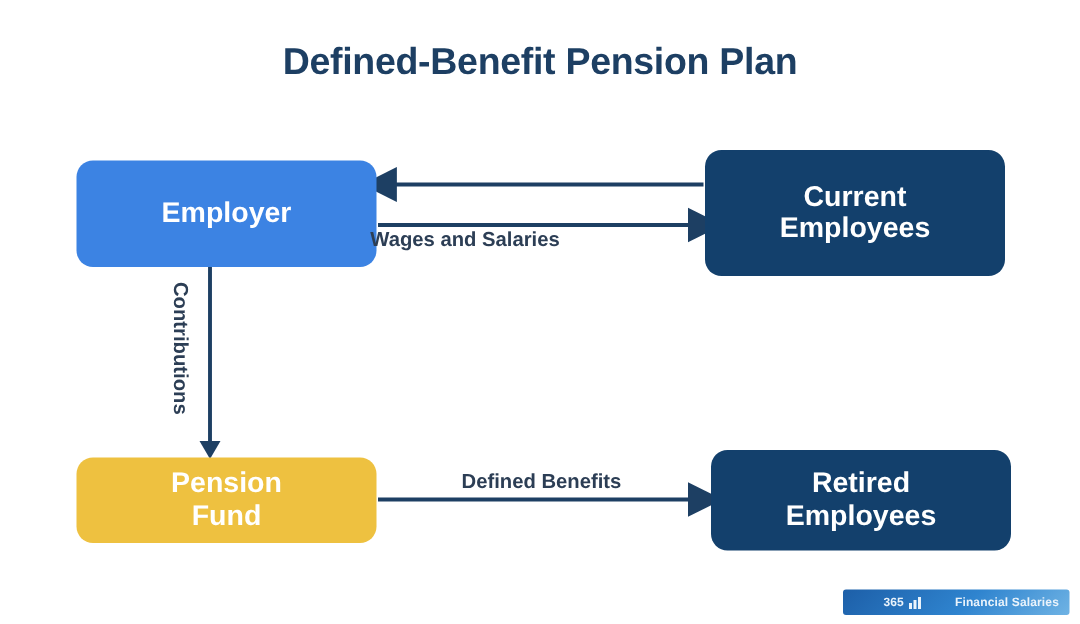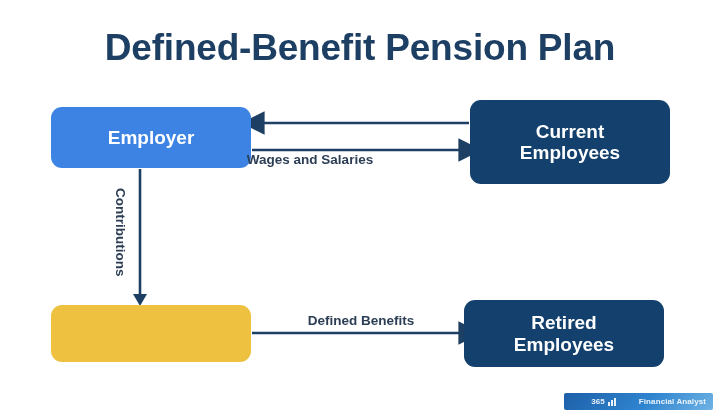--- a/index.html
+++ b/index.html
@@ -17,21 +17,21 @@
     font-family: "Liberation Sans", sans-serif;
   }
 
   
   #diagram-title {
     position: absolute;
     left: 0;
     top: 27px;
     width: 720px;
     text-align: center;
-    font-size: 37px;
+    font-size: 25px;
     font-weight: bold;
     letter-spacing: -0.2px;
     color: #1d3f63;
     white-space: nowrap;
   }
 
   
   .node {
     position: absolute;
     display: flex;
@@ -43,35 +43,35 @@
     font-size: 19px;
     line-height: 1.12;
     color: #ffffff;
     box-sizing: border-box;
     padding: 4px 8px;
   }
   .node-label { display: block; }
 
   #node-employer {
     left: 51px;  top: 107px;
-    width: 200px; height: 61px;
+    width: 200px; height: 71px;
     background: #3c83e3;
   }
   #node-current-employees {
     left: 470px; top: 100px;
     width: 200px; height: 84px;
     background: #13406c;
   }
   #node-pension-fund {
     left: 51px;  top: 305px;
     width: 200px; height: 57px;
     background: #eec140;
   }
   #node-retired-employees {
-    left: 464px; top: 300px;
+    left: 474px; top: 300px;
     width: 200px; height: 67px;
     background: #13406c;
   }
 
   
   #connectors {
     position: absolute;
     left: 0; top: 0;
     width: 720px; height: 416px;
   }
@@ -187,20 +187,22 @@
 
   <div class="node" id="node-current-employees">
     <div>
       <span class="node-label">Current</span>
       <span class="node-label">Employees</span>
     </div>
   </div>
 
   <div class="node" id="node-pension-fund">
     <div>
+      <span class="node-label">Pension</span>
+      <span class="node-label">Fund</span>
     </div>
   </div>
 
   <div class="node" id="node-retired-employees">
     <div>
       <span class="node-label">Retired</span>
       <span class="node-label">Employees</span>
     </div>
   </div>
 
@@ -212,16 +214,16 @@
   <div class="edge-label" id="label-defined-benefits">Defined Benefits</div>
 
   <div id="watermark">
 
     <span class="wm-text">365</span>
       <span class="wm-icon">
       <span></span>
         <span></span>
         <span></span>
     </span>
-  <span class="wm-text">Financial Analyst</span>
+  <span class="wm-text">Financial Salaries</span>
     </div>
 
 </div>
 
 </body></html>

